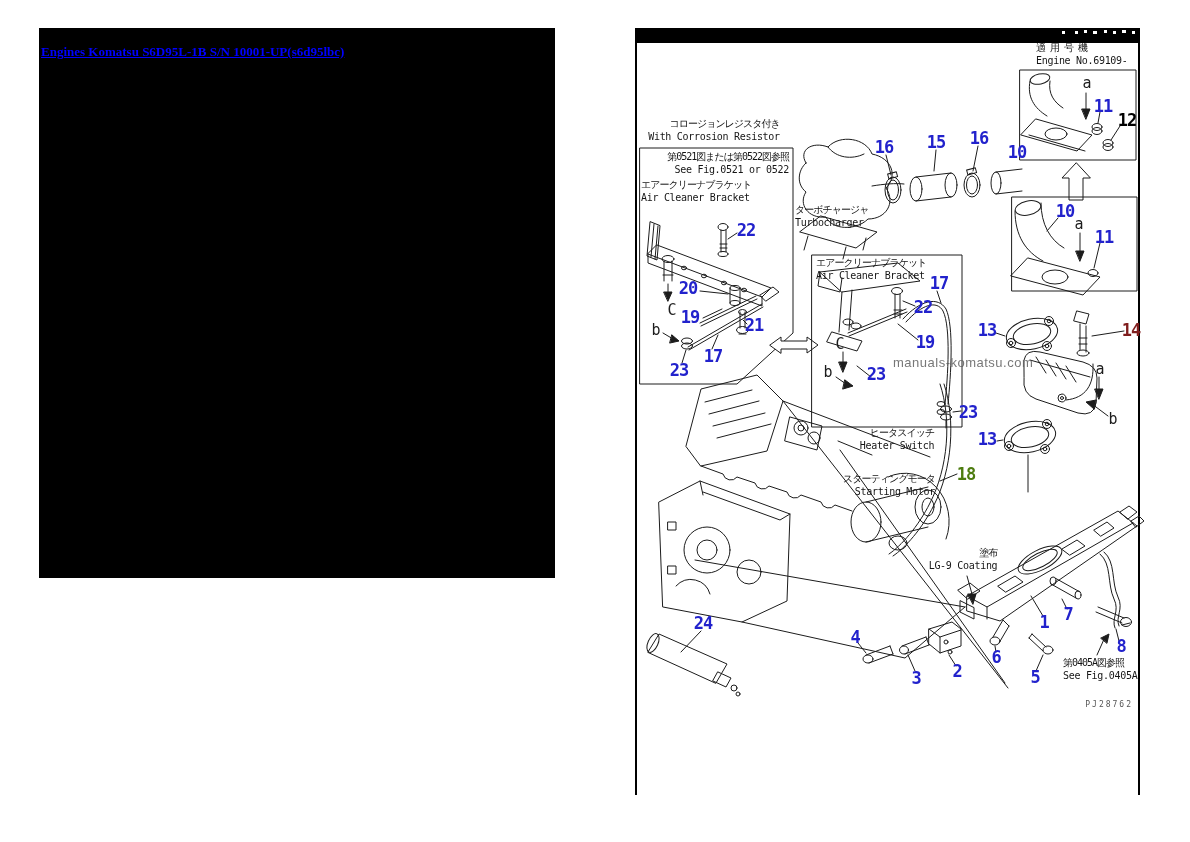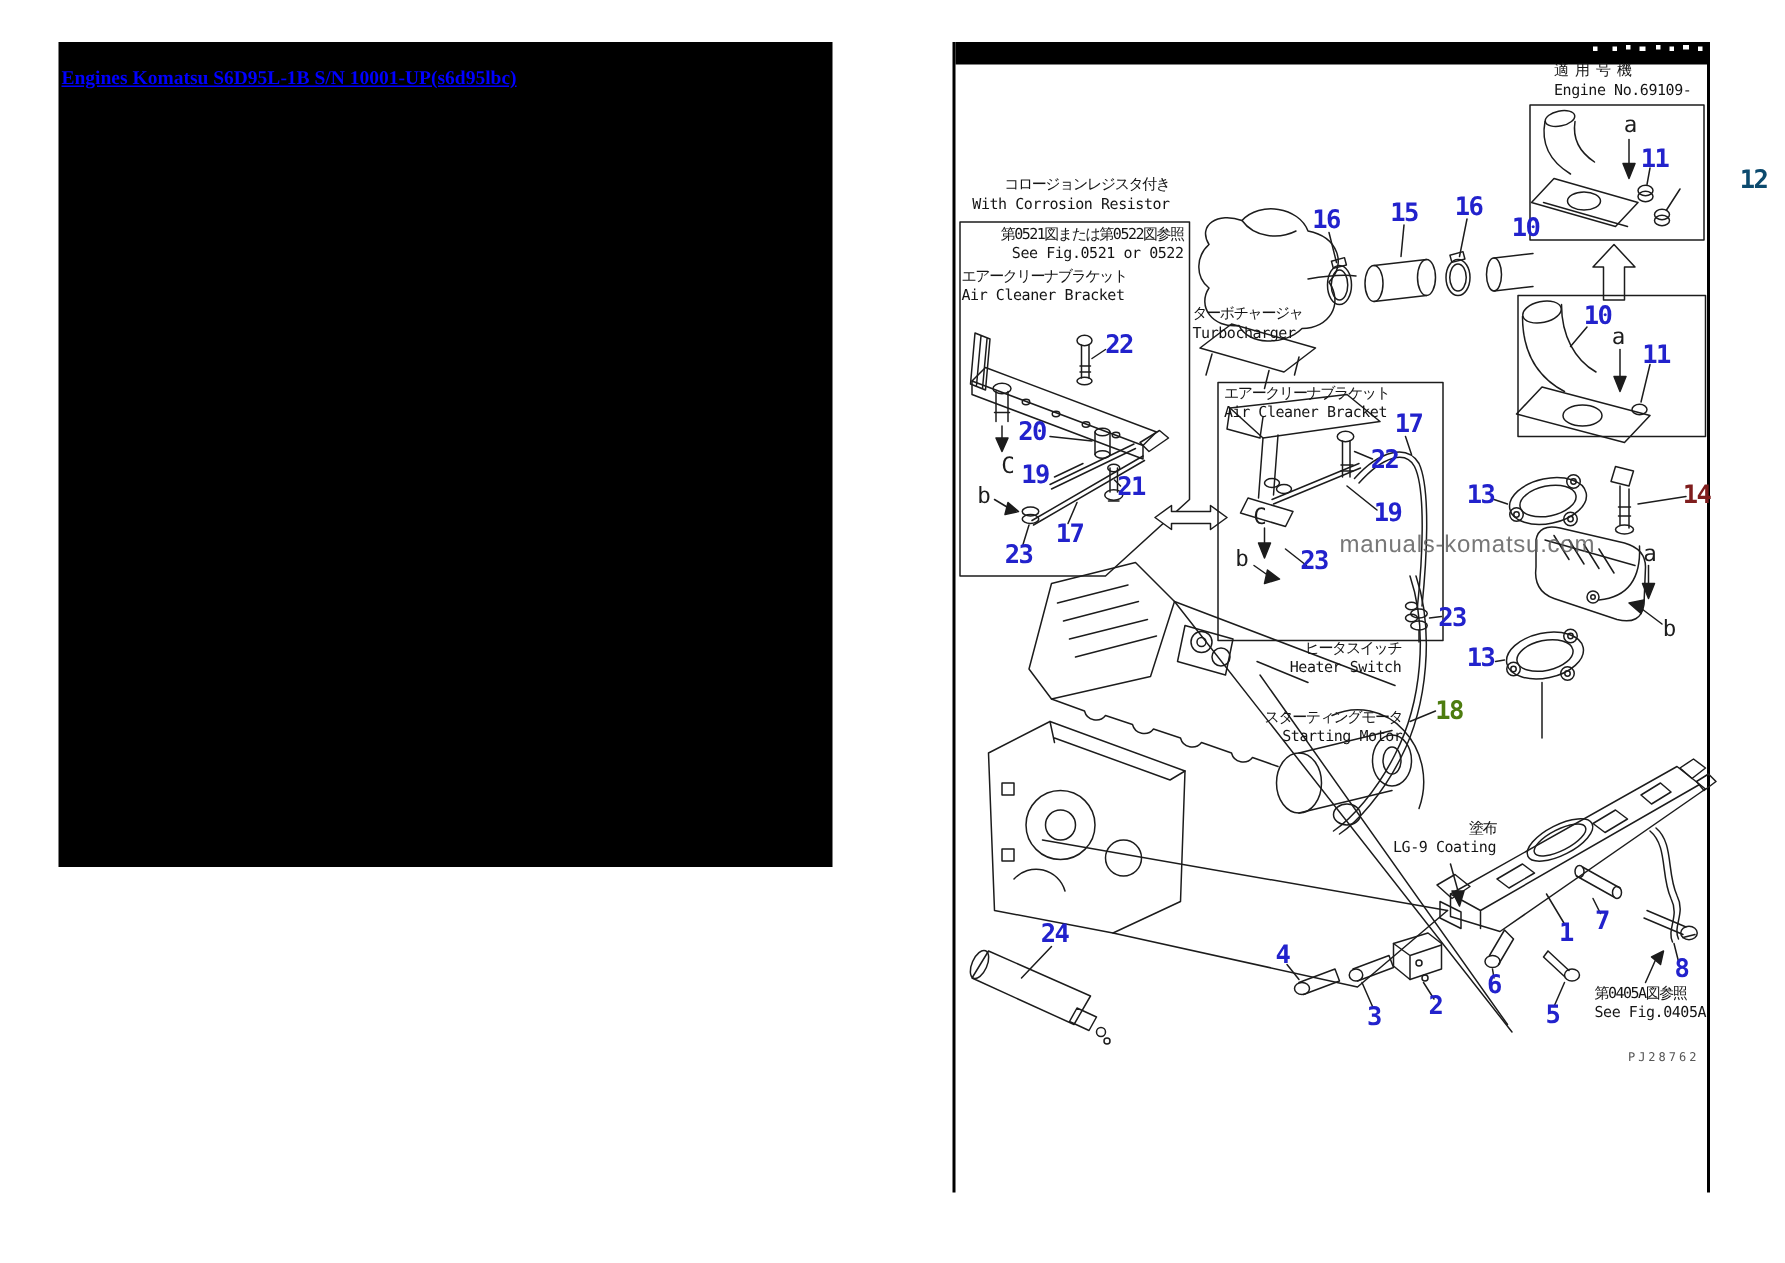--- a/index.html
+++ b/index.html
@@ -20,21 +20,21 @@
     font:bold 17px "DejaVu Sans Mono",monospace;letter-spacing:-1px;white-space:nowrap;}
   .ref-letter{position:absolute;transform:translate(-50%,-50%);color:#1d1d1d;
     font:15px "DejaVu Sans Mono",monospace;white-space:nowrap;}
   .dlabel{position:absolute;color:#151515;white-space:nowrap;line-height:1.25;}
   .dlabel .jp{display:block;font-size:10px;letter-spacing:-1px;}
   .dlabel .en{display:block;font-size:10px;letter-spacing:-0.3px;}
   .anchor-center{transform:translateX(-50%);text-align:right;}
   .anchor-right{transform:translateX(-100%);text-align:right;}
   .anchor-left{text-align:left;}
   #watermark{position:absolute;left:893px;top:355px;z-index:4;color:rgba(95,95,95,.85);
-    font-family:"Liberation Sans",sans-serif;font-size:16px;letter-spacing:.5px;}
+    font-family:"Liberation Sans",sans-serif;font-size:13px;letter-spacing:.5px;}
   #drawing-no{position:absolute;left:1133px;top:700px;transform:translateX(-100%);z-index:3;
     color:#565656;font-size:8px;letter-spacing:2px;white-space:nowrap;}
 </style>
 </head>
 <body>
 
 <div id="stage">
 
   <div id="black-panel"></div>
 
@@ -329,21 +329,21 @@
       </div>
       <div class="dlabel anchor-left" style="left: 1063px; top: 657px;">
         <span class="jp">第0405A図参照</span>
         <span class="en">See Fig.0405A</span>
       </div>
       <div class="callout" style="left: 884px; top: 147px; color: rgb(34, 34, 204);">16</div>
       <div class="callout" style="left: 936px; top: 142px; color: rgb(34, 34, 204);">15</div>
       <div class="callout" style="left: 979px; top: 138px; color: rgb(34, 34, 204);">16</div>
       <div class="callout" style="left: 1017px; top: 152px; color: rgb(34, 34, 204);">10</div>
       <div class="callout" style="left: 1103px; top: 106px; color: rgb(34, 34, 204);">11</div>
-      <div class="callout" style="left: 1127px; top: 120px; color: #0c4a6e; margin-left: 42px;">12</div>
+      <div class="callout" style="left: 1127px; top: 120px; color: #000000;">12</div>
       <div class="callout" style="left: 1065px; top: 211px; color: rgb(34, 34, 204);">10</div>
       <div class="callout" style="left: 1104px; top: 237px; color: rgb(34, 34, 204);">11</div>
       <div class="callout" style="left: 746px; top: 230px; color: rgb(34, 34, 204);">22</div>
       <div class="callout" style="left: 688px; top: 288px; color: rgb(34, 34, 204);">20</div>
       <div class="callout" style="left: 690px; top: 317px; color: rgb(34, 34, 204);">19</div>
       <div class="callout" style="left: 754px; top: 325px; color: rgb(34, 34, 204);">21</div>
       <div class="callout" style="left: 713px; top: 356px; color: rgb(34, 34, 204);">17</div>
       <div class="callout" style="left: 679px; top: 370px; color: rgb(34, 34, 204);">23</div>
       <div class="callout" style="left: 939px; top: 283px; color: rgb(34, 34, 204);">17</div>
       <div class="callout" style="left: 923px; top: 307px; color: rgb(34, 34, 204);">22</div>

